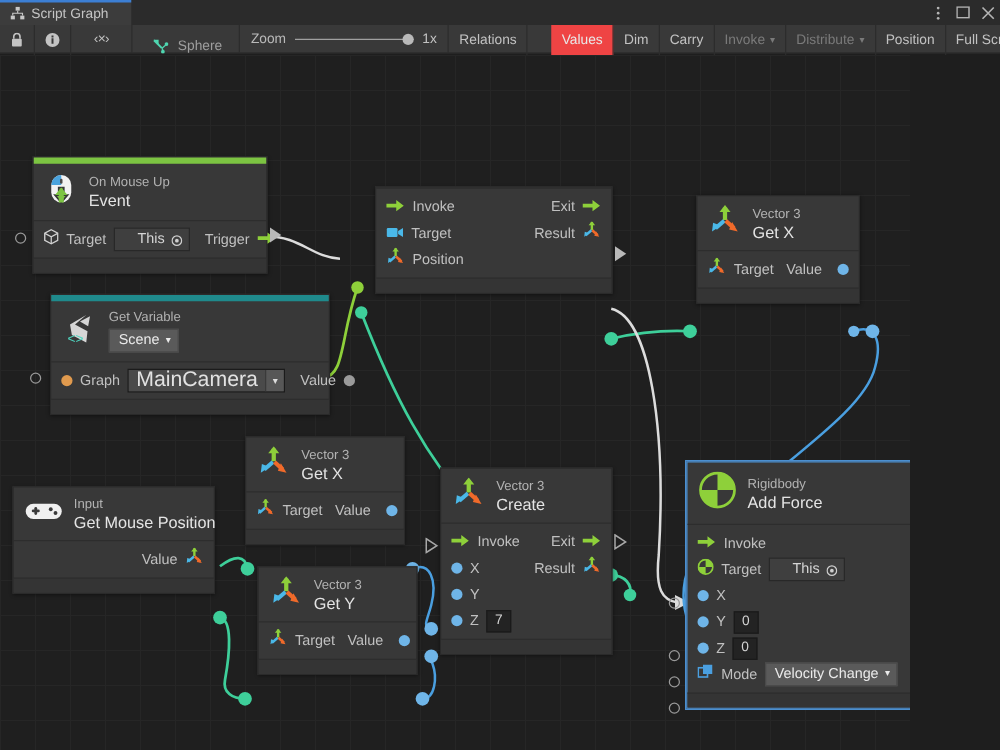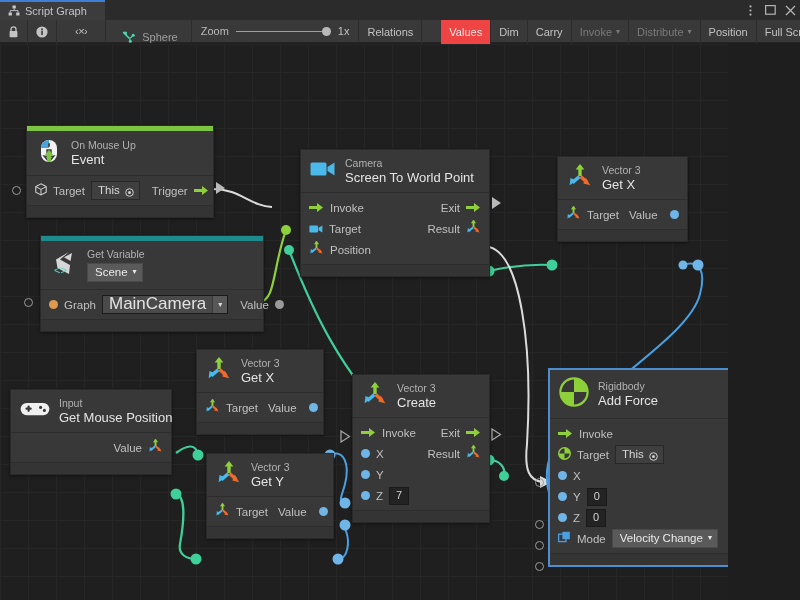--- a/index.html
+++ b/index.html
@@ -92,21 +92,21 @@
 
   
   .numbox {
     background:#232323; border:1px solid #1a1a1a; color:#d4d4d4;
     font-size:11px; padding:1px 6px 2px 6px; min-width:18px; text-align:center;
     line-height:13px;
   }
   .thisbox {
     display:flex; align-items:center; gap:5px;
     background:#3f3f3f; border:1px solid #282828; color:#d6d6d6;
-    font-size:11.5px; padding:1px 5px 2px 6px; line-height:14px;
+    font-size:11.5px; padding:1px 5px 2px 18px; line-height:14px;
   }
   .thisbox .tgt { width:9px; height:9px; display:block; }
   .dd {
     display:flex; align-items:center; gap:5px;
     background:#5a5a5a; color:#eaeaea; font-size:11.5px;
     padding:1px 5px 2px 7px; line-height:14px; border:1px solid #4a4a4a;
   }
   .dd .caret2 { font-size:8px; line-height:8px; }
   .namebox {
     display:flex; align-items:stretch; border:1px solid #1b1b1b;
@@ -359,32 +359,20 @@
           </span>
           <span class="spacer"></span>
           <span class="lbl">Value</span>
           <span class="dot grey"></span>
         </div>
       </div>
       <div class="foot"></div>
     </div>
 
     <div class="node" style="left:300px; top:105px; width:190px;">
-      <div class="head">
-        <span class="hicon">
-          <svg width="26" height="18" viewBox="0 0 26 18">
-            <rect x="0.5" y="2.5" width="16" height="13" rx="1.6" fill="#4ab8e8"></rect>
-            <path d="M17.5 7 L24.5 2.6 V15.4 L17.5 11 Z" fill="#4ab8e8"></path>
-          </svg>
-        </span>
-        <span class="htext">
-          <span class="subtitle">Camera</span>
-          <span class="title">Screen To World Point</span>
-        </span>
-      </div>
       <div class="body">
         <div class="row">
           <span class="pin">
             <svg width="15" height="11" viewBox="0 0 15 11">
                 <path d="M0 4 h8 V1 l6 4.5 l-6 4.5 V7 H0 z" fill="#8ed03a"></path>
               </svg>
           </span>
           <span class="lbl">Invoke</span>
           <span class="spacer"></span>
           <span class="lbl">Exit</span>

